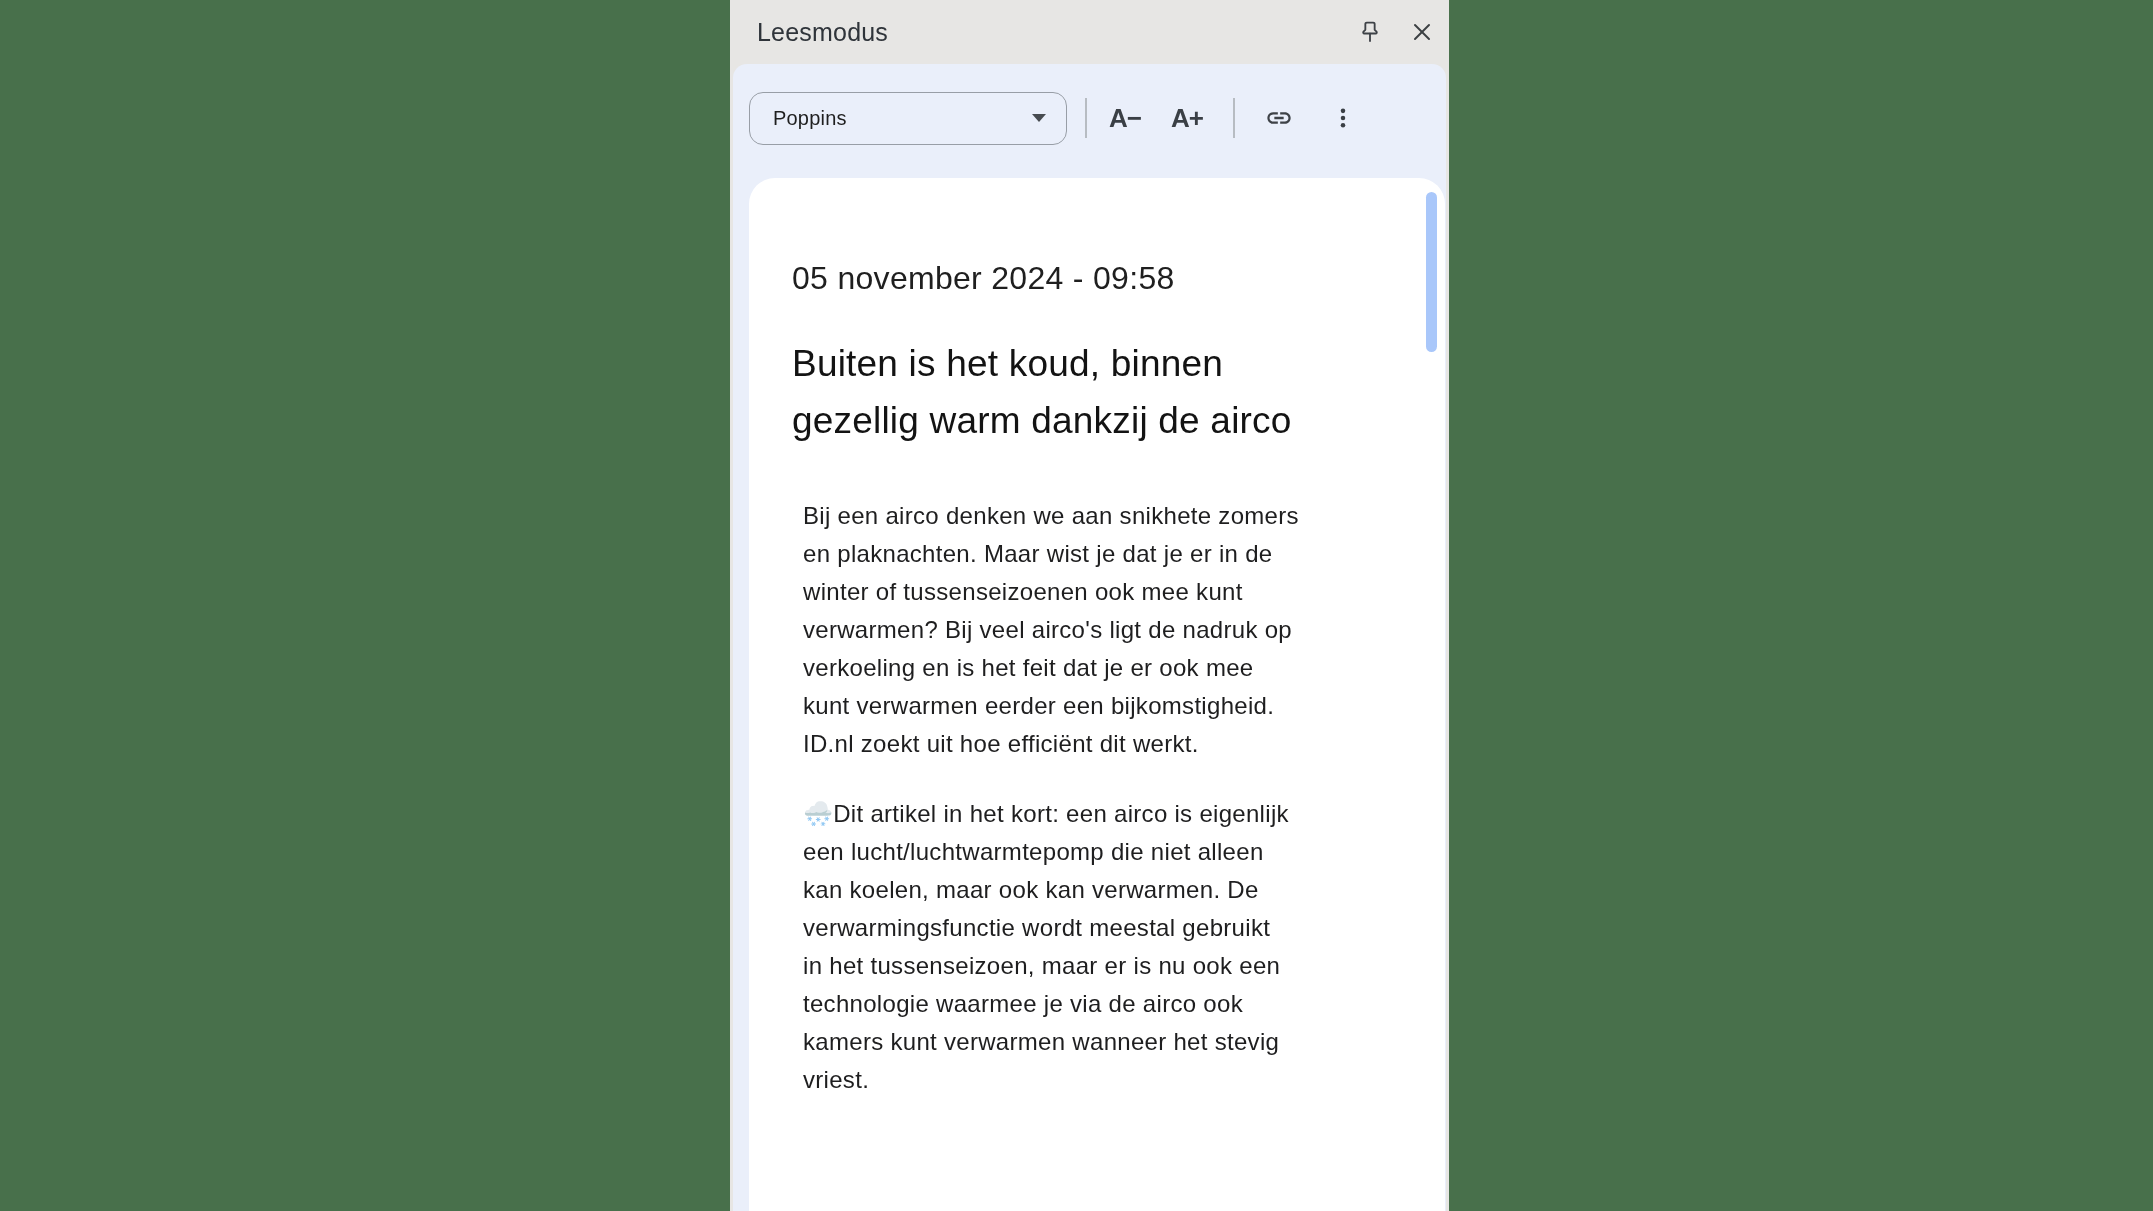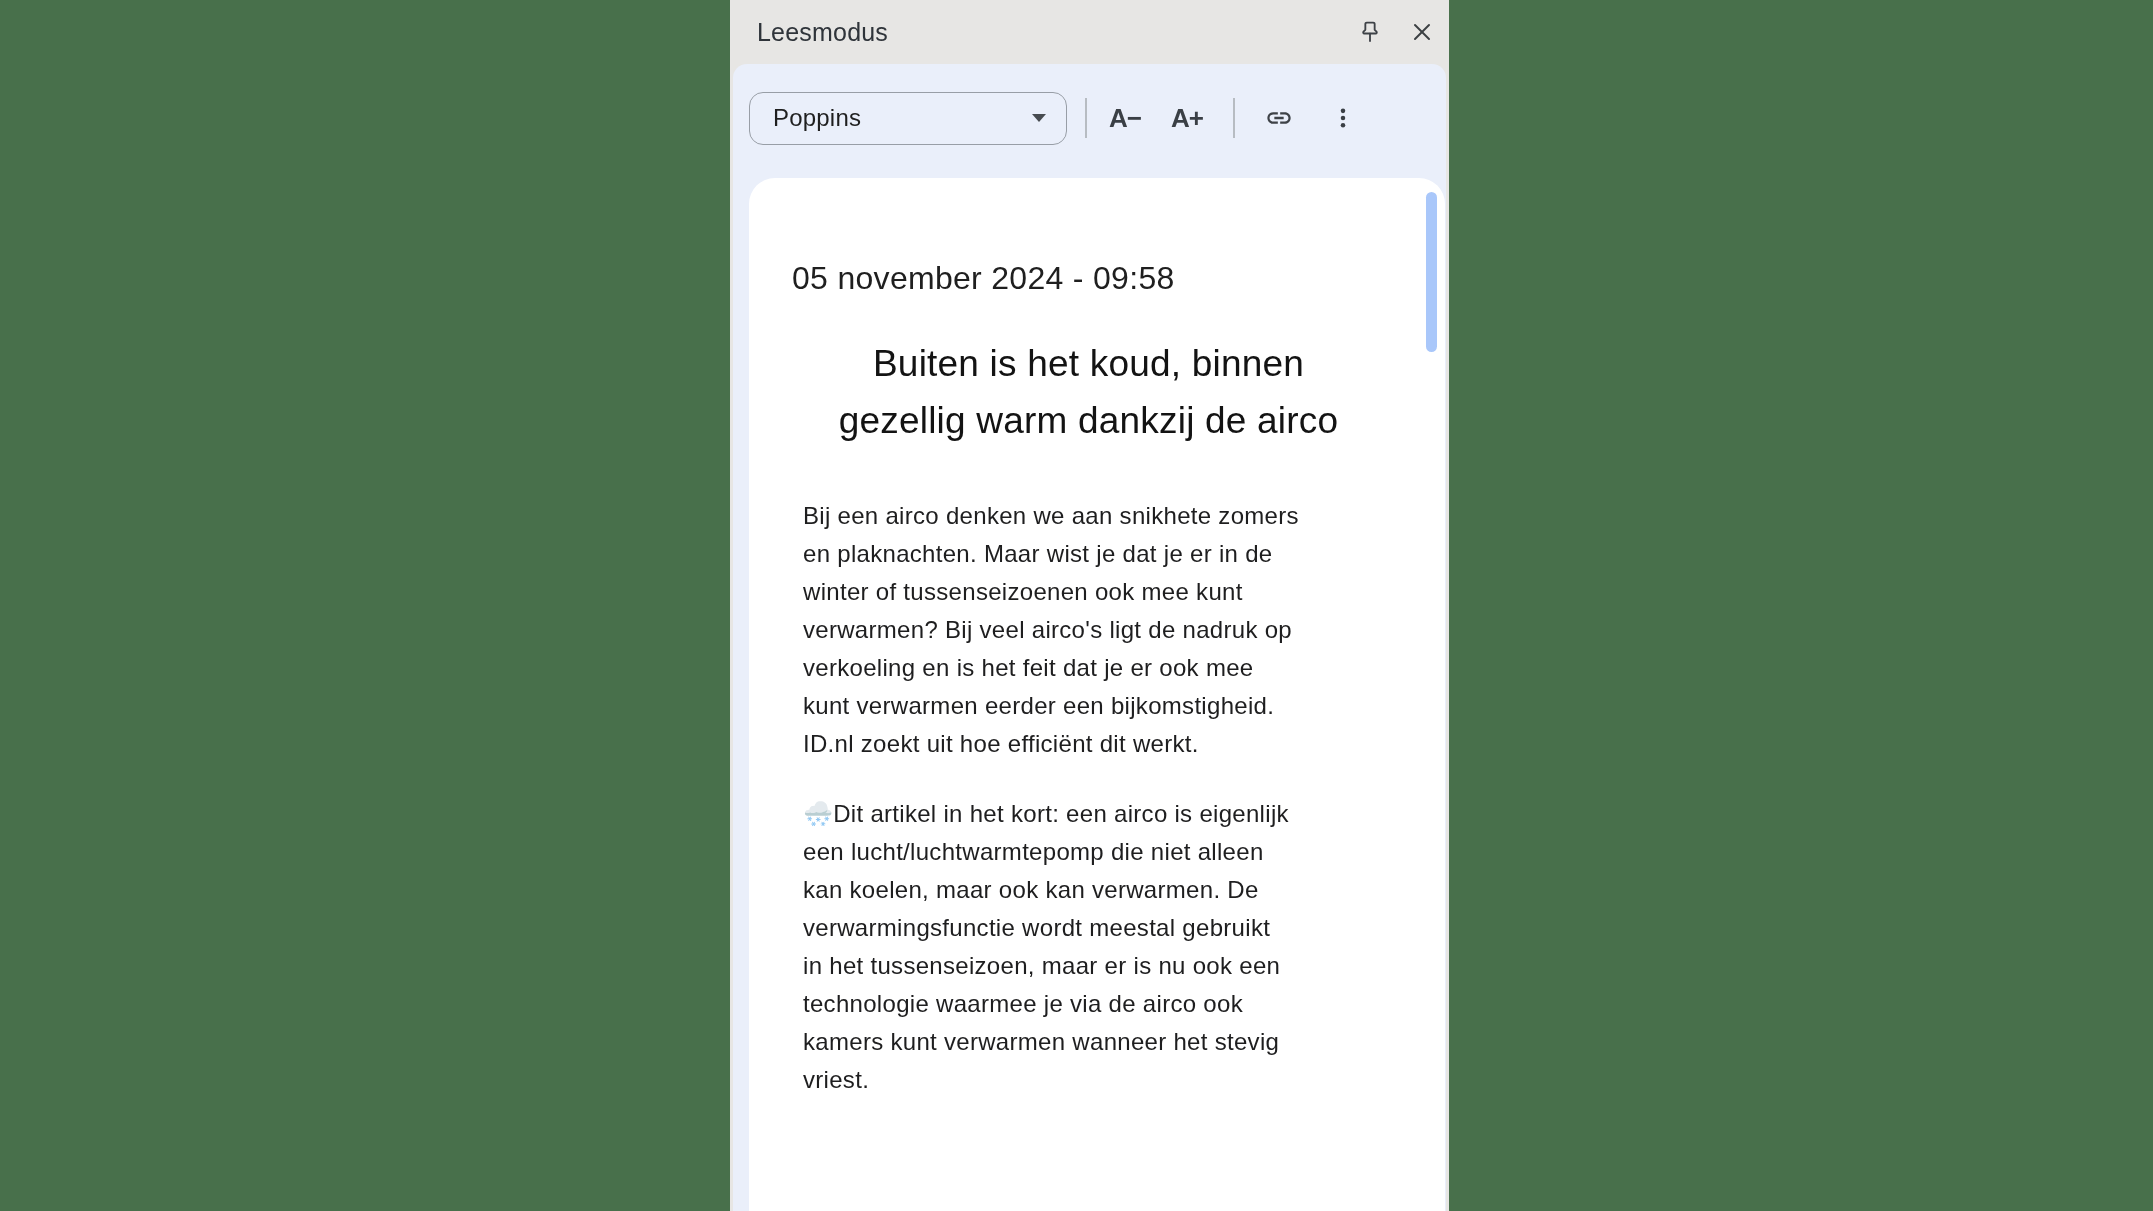--- a/index.html
+++ b/index.html
@@ -34,21 +34,21 @@
   
   .toolbar{
     height:114px;flex:0 0 auto;display:flex;align-items:center;
     padding:0 0 6px 16px;box-sizing:border-box;
   }
   .font-select{
     width:318px;height:53px;box-sizing:border-box;
     border:1.4px solid #989ea6;border-radius:14px;background:transparent;
     display:flex;align-items:center;padding:0 20px 0 23px;cursor:pointer;
   }
-  .font-select-label{flex:1;text-align:left;font-size:24px;color:#1f1f1f;letter-spacing:.2px;}
+  .font-select-label{flex:1;text-align:left;font-size:20px;color:#1f1f1f;letter-spacing:.2px;}
   .caret-down{
     width:0;height:0;border-left:7px solid transparent;border-right:7px solid transparent;
     border-top:8px solid #474b50;
   }
   .tb-divider{width:2px;height:40px;background:#b7bcc2;margin:0 0 0 18px;flex:0 0 auto;}
   .tb-btn{
     min-width:48px;height:48px;border:none;background:transparent;cursor:pointer;
     display:flex;align-items:center;justify-content:center;
     font-family:"Liberation Sans", sans-serif;
     font-size:26px;font-weight:600;color:#3a3f45;padding:0;margin-left:14px;
@@ -62,21 +62,21 @@
   .scroll-thumb{
     position:absolute;top:14px;right:8px;width:11px;height:160px;
     border-radius:6px;background:#a9c7fa;
   }
   .content{
     padding:82px 60px 0 43px;box-sizing:border-box;color:#1e1e1f;
   }
   .date{font-size:32px;letter-spacing:.3px;color:#1f1f1f;}
   .article-title{
     margin:38px 0 0 0;font-size:37px;line-height:57px;font-weight:500;
-    color:#131313;letter-spacing:.2px;white-space:pre-line;text-align:center;
+    color:#131313;letter-spacing:.2px;white-space:pre-line;
   }
   .para{
     margin:11px;margin-top:32px;font-size:24px;line-height:38px;
     letter-spacing:.3px;white-space:pre-line;
   }
   .para.first{margin-top:48px;}
   .read-also{margin-top:30px;font-size:26px;line-height:38px;letter-spacing:.3px;}
   .read-also a{
     color:#1e55cb;text-decoration:underline;text-decoration-thickness:2px;
     text-underline-offset:5px;white-space:pre-line;cursor:pointer;

